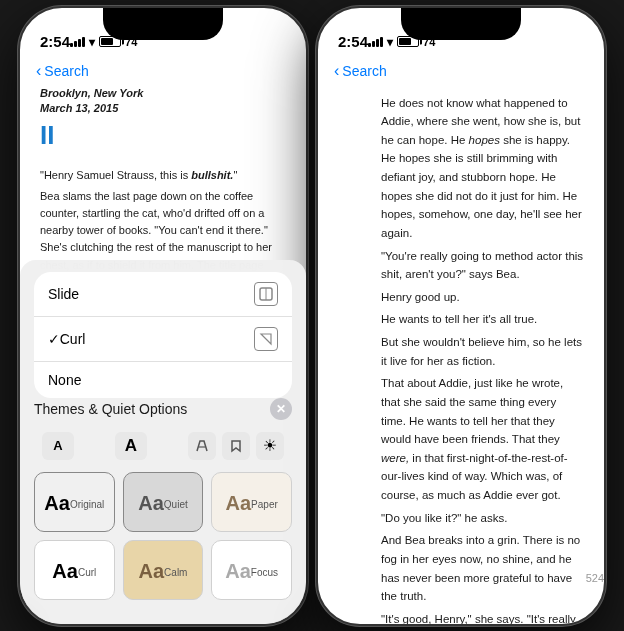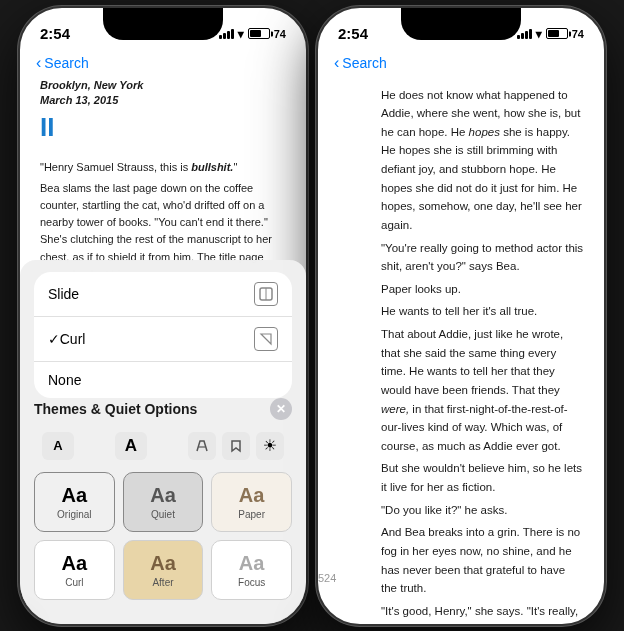--- a/index.html
+++ b/index.html
@@ -28,26 +28,26 @@
       border-radius: 44px;
       overflow: hidden;
       position: relative;
       border: 2px solid #333;
       box-shadow: 0 0 0 1px #555, 0 20px 60px rgba(0,0,0,0.8);
     }
 
     
     .status-bar {
       display: flex;
-      justify-content: space-between;
       align-items: center;
       padding: 12px 20px 4px;
       font-size: 13px;
       font-weight: 600;
       height: 44px;
+      margin-top: 8px;
     }
 
     .status-time {
       font-size: 15px;
       font-weight: 700;
     }
 
     .status-icons {
       display: flex;
       align-items: center;
@@ -206,21 +206,21 @@
 
     .themes-header {
       display: flex;
       align-items: center;
       justify-content: space-between;
       margin-bottom: 8px;
     }
 
     .themes-title {
       font-size: 14px;
-      font-weight: 700;
+      font-weight: 400;
       color: #1a1a1a;
     }
 
     .close-btn {
       width: 22px;
       height: 22px;
       background: #c7c7cc;
       border-radius: 50%;
       display: flex;
       align-items: center;
@@ -280,21 +280,21 @@
       display: grid;
       grid-template-columns: repeat(3, 1fr);
       gap: 8px;
     }
 
     .theme-item {
       border-radius: 10px;
       overflow: hidden;
       border: 1.5px solid #d0d0d0;
       display: flex;
-      flex-direction: column;
+      flex-direction: row;
       align-items: center;
       justify-content: center;
       padding: 8px 4px 6px;
       min-height: 60px;
     }
 
     .theme-item.selected {
       border-color: #888;
       background: #f0f0f0;
     }
@@ -487,21 +487,21 @@
           <div class="theme-item theme-paper">
             <span class="theme-aa" style="color:#8b7355;">Aa</span>
             <span class="theme-label">Paper</span>
           </div>
           <div class="theme-item theme-bold">
             <span class="theme-aa" style="font-weight:900;">Aa</span>
             <span class="theme-label">Curl</span>
           </div>
           <div class="theme-item theme-calm">
             <span class="theme-aa" style="color:#7a6040;">Aa</span>
-            <span class="theme-label">After</span>
+            <span class="theme-label">Calm</span>
           </div>
           <div class="theme-item theme-focus">
             <span class="theme-aa" style="color:#aaa;">Aa</span>
             <span class="theme-label">Focus</span>
           </div>
         </div>
       </div>
     </div>
   </div>
 
@@ -530,30 +530,30 @@
         <div class="nav-back">
           <span class="chevron-left">‹</span>
           <span>Search</span>
         </div>
       </div>
 
       <div class="scrollable-content" style="overflow-y:hidden;padding-left:43px;">
         <div class="book-text-main" style="padding: 8px 20px; font-size: 11.5px; line-height: 1.62; color:#1a1a1a;">
           <p>He does not know what happened to Addie, where she went, how she is, but he can hope. He <span class="italic">hopes</span> she is happy. He hopes she is still brimming with defiant joy, and stubborn hope. He hopes she did not do it just for him. He hopes, somehow, one day, he'll see her again.</p>
           <p>"You're really going to method actor this shit, aren't you?" says Bea.</p>
-          <p>Paper looks up.</p>
+          <p>Henry good up.</p>
           <p>He wants to tell her it's all true.</p>
+          <p>But she wouldn't believe him, so he lets it live for her as fiction.</p>
           <p>That about Addie, just like he wrote, that she said the same thing every time. He wants to tell her that they would have been friends. That they <span class="italic">were,</span> in that first-night-of-the-rest-of-our-lives kind of way. Which was, of course, as much as Addie ever got.</p>
-          <p>But she wouldn't believe him, so he lets it live for her as fiction.</p>
           <p>"Do you like it?" he asks.</p>
-          <p>And Bea breaks into a grin. There is no fog in her eyes now, no shine, and he has never been that grateful to have the truth.</p>
+          <p>And Bea breaks into a grin. There is no fog in her eyes now, no shine, and he has never been more grateful to have the truth.</p>
           <p>"It's good, Henry," she says. "It's really, really good." She taps the title page. "Just make sure you thank me in the acknowledgments."</p>
           <p>"What?"</p>
           <p>"My thesis. Remember? I wanted to do it on the girl in those pieces. The ghost in the — still. That's her, isn't it?"</p>
 
         </div>
       </div>
 
-      <div class="page-num" style="position:absolute; bottom:30px; width:100%; text-align:left; font-size:11px; color:#999;">524</div>
+      <div class="page-num" style="position:absolute; bottom:30px; width:100%; text-align:right; font-size:11px; color:#999;">524</div>
     </div>
   </div>
 
 </div>
 
 </body></html>

